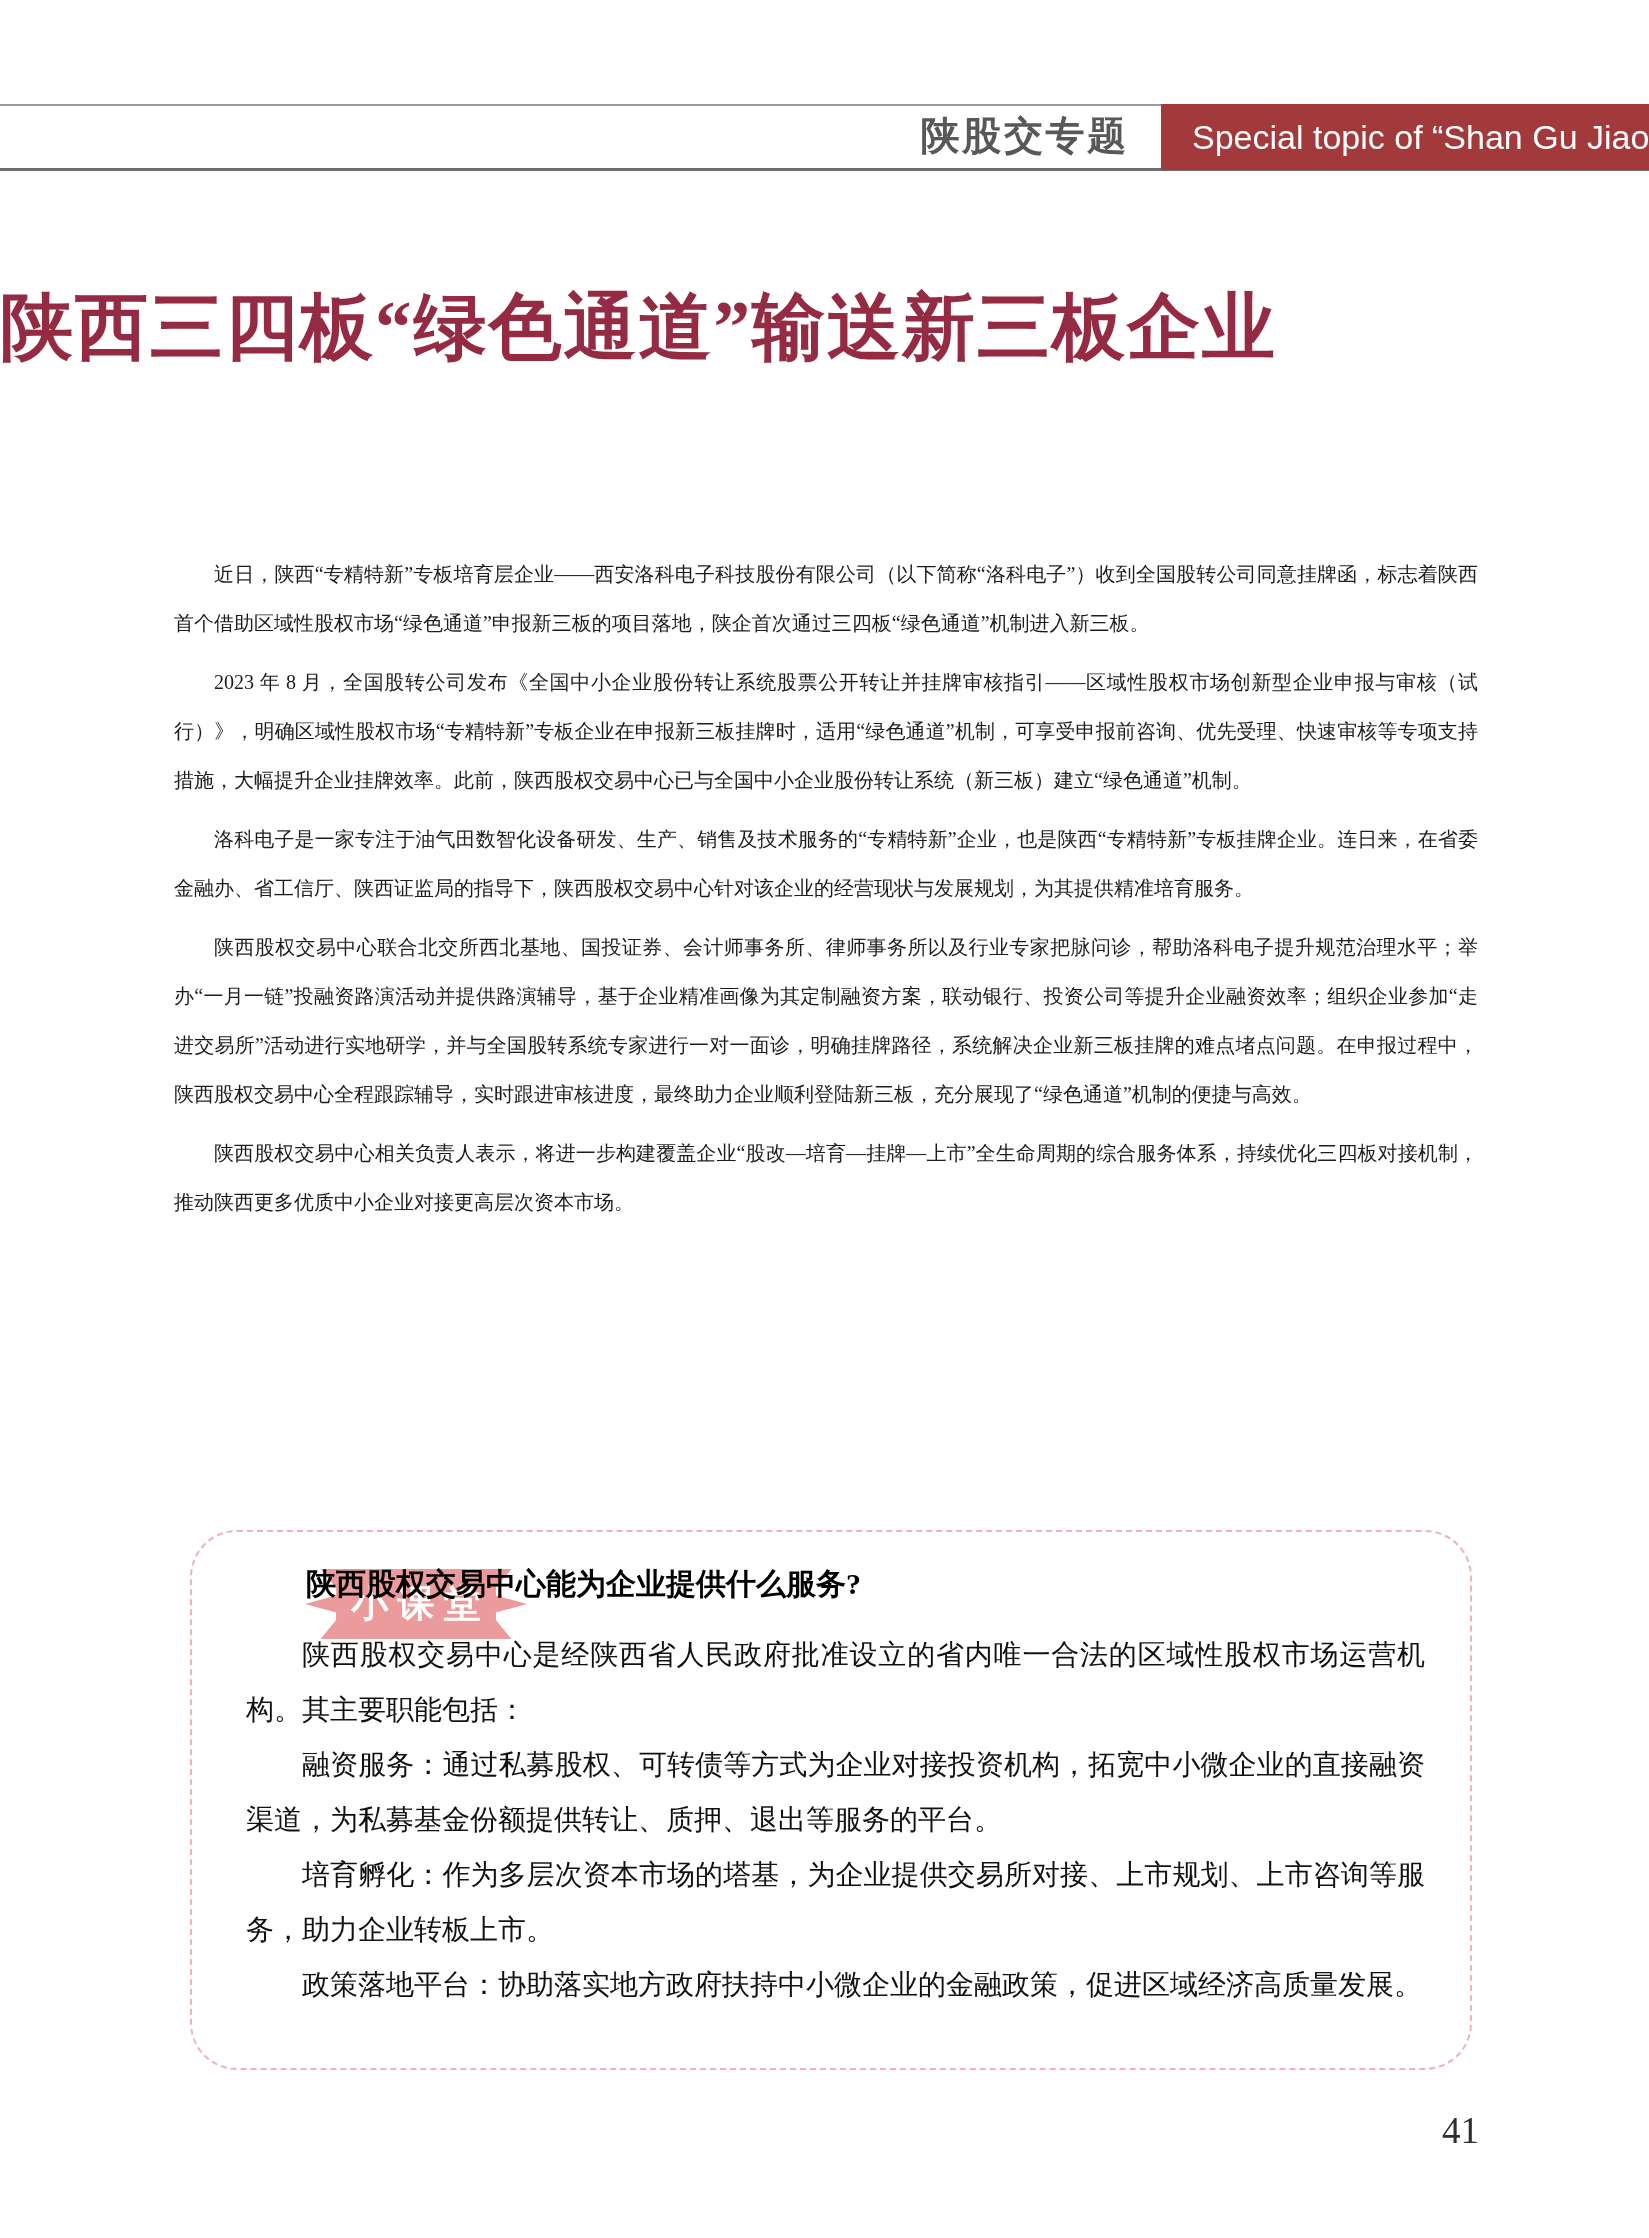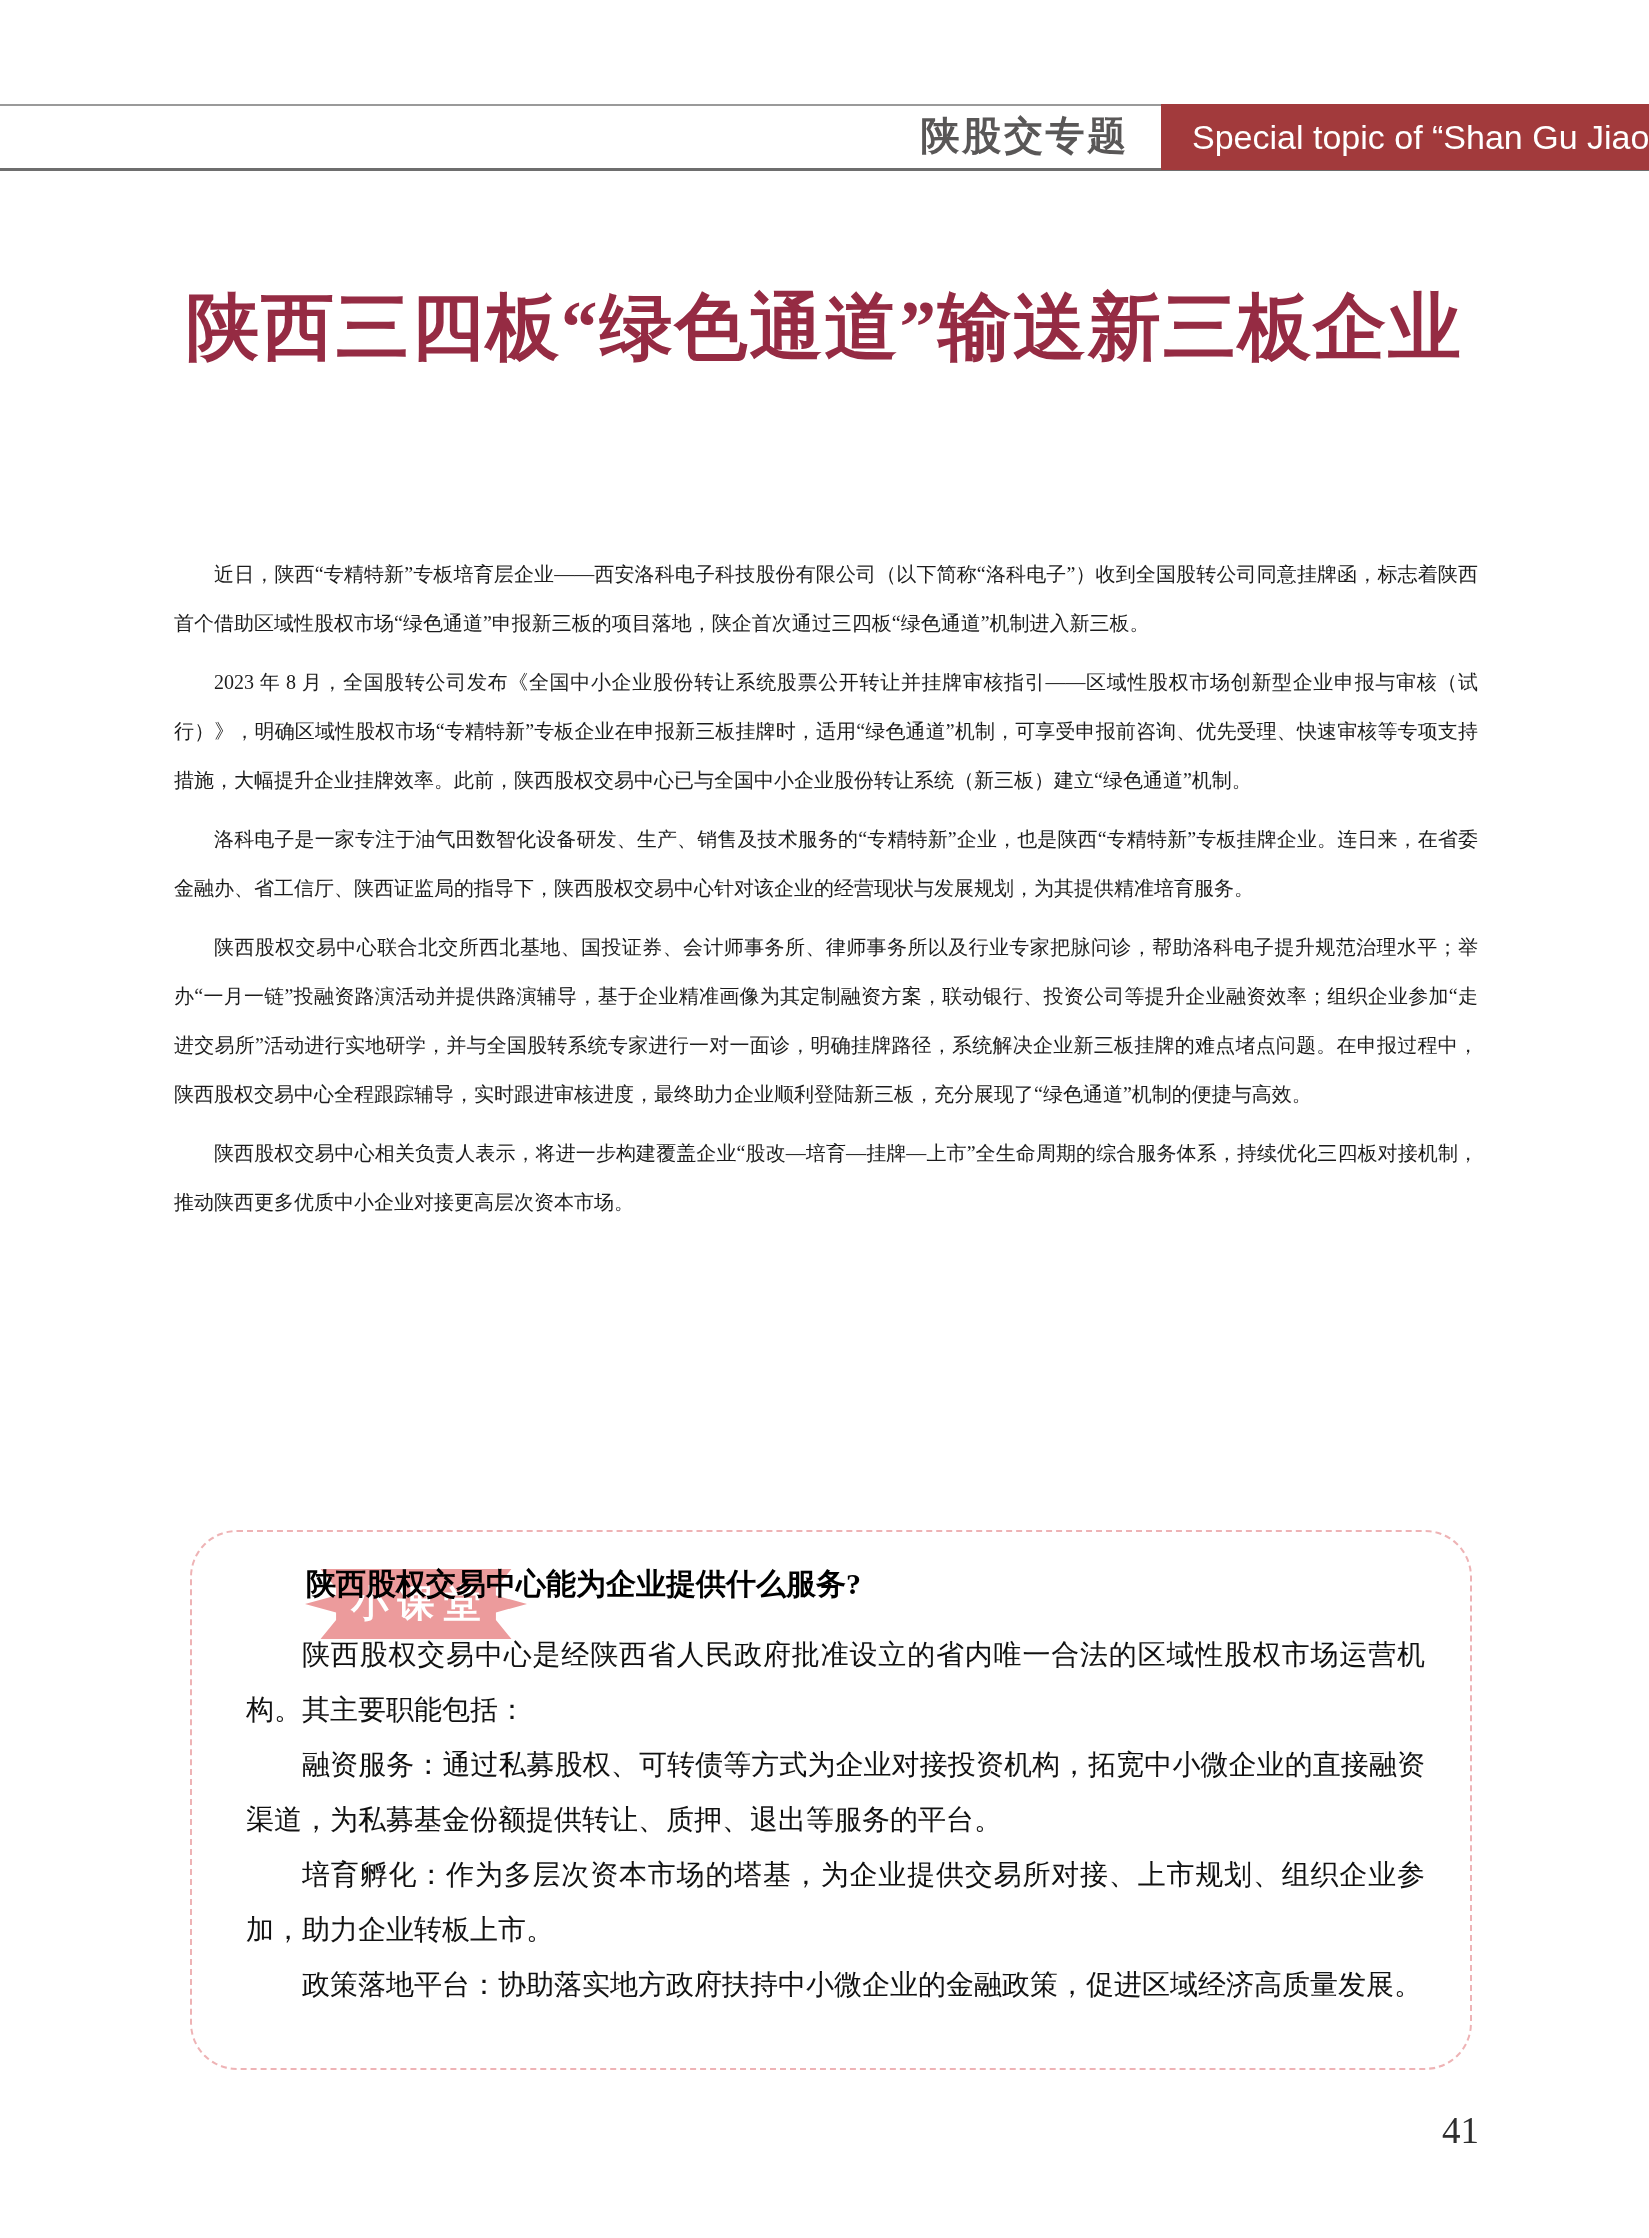--- a/index.html
+++ b/index.html
@@ -33,21 +33,21 @@
     color: #ffffff;
     font-family: "Liberation Sans", sans-serif;
     font-size: 34px; line-height: 66px;
     padding-left: 31px; box-sizing: border-box;
     white-space: nowrap; overflow: hidden;
   }
 
   
   .article-title {
     position: absolute; left: 0; top: 279px; width: 1649px;
-    text-align: center;
+    text-align: left;
     font-family: "Liberation Serif", "DejaVu Serif", serif;
     font-weight: bold; font-size: 73px;
     color: #952b43; letter-spacing: 2px;
     margin: 0;
   }
 
   
   .article-body {
     position: absolute; left: 164px; top: 540px; width: 1324px;
   }
@@ -119,18 +119,18 @@
   <p>陕西股权交易中心相关负责人表示，将进一步构建覆盖企业“股改—培育—挂牌—上市”全生命周期的综合服务体系，持续优化三四板对接机制，推动陕西更多优质中小企业对接更高层次资本市场。</p>
 </div>
 
 <div class="classroom-box"></div>
 <div class="classroom-tab">小课堂</div>
 
 <div class="classroom-content">
   <p class="classroom-question">陕西股权交易中心能为企业提供什么服务?</p>
   <p class="answer">陕西股权交易中心是经陕西省人民政府批准设立的省内唯一合法的区域性股权市场运营机构。其主要职能包括：</p>
   <p class="answer">融资服务：通过私募股权、可转债等方式为企业对接投资机构，拓宽中小微企业的直接融资渠道，为私募基金份额提供转让、质押、退出等服务的平台。</p>
-  <p class="answer">培育孵化：作为多层次资本市场的塔基，为企业提供交易所对接、上市规划、组织企业参加，助力企业转板上市。</p>
+  <p class="answer">培育孵化：作为多层次资本市场的塔基，为企业提供交易所对接、上市规划、上市咨询等服务，助力企业转板上市。</p>
   <p class="answer">政策落地平台：协助落实地方政府扶持中小微企业的金融政策，促进区域经济高质量发展。</p>
 </div>
 
 <div class="page-number">41</div>
 
 
 </body></html>

